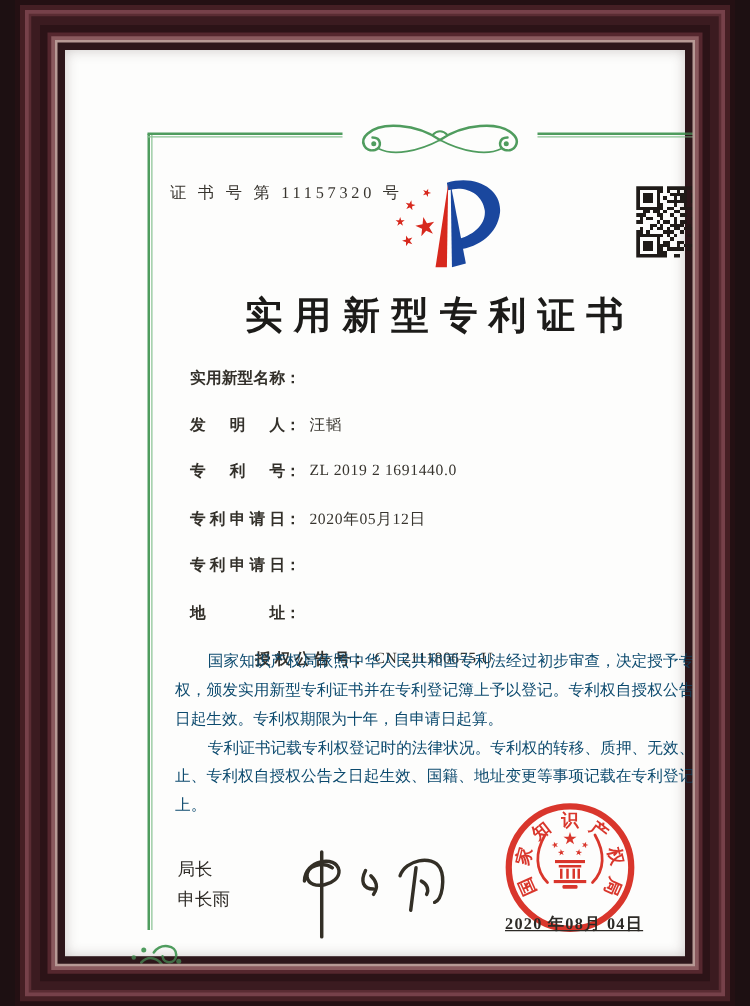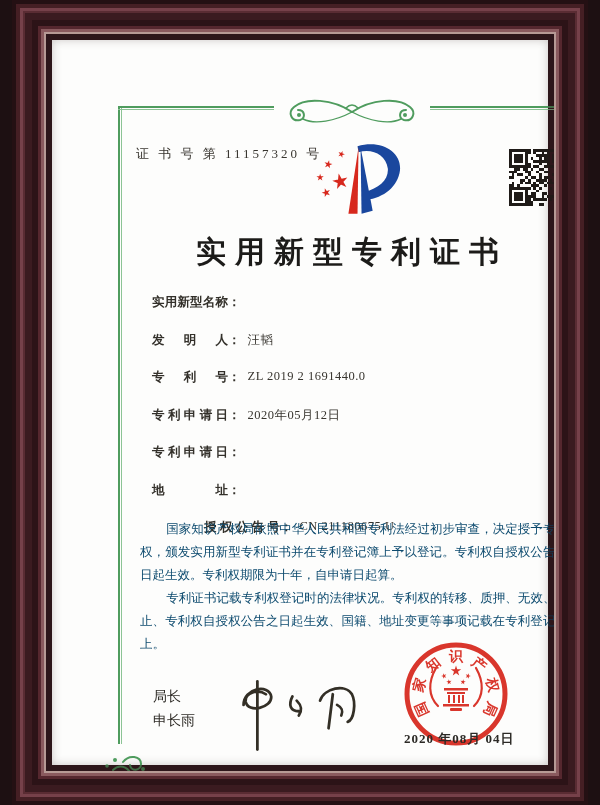--- a/index.html
+++ b/index.html
@@ -49,25 +49,25 @@
   .fields{position:absolute;left:100px;top:254px;width:420px;font-size:12.5px;color:#37342e;}
   .frow{display:flex;align-items:flex-start;margin-bottom:20.5px;white-space:nowrap;}
   .flabel{display:inline-block;width:76px;text-align:justify;text-align-last:justify;font-weight:600;color:#33302a;}
   .fcolon{font-weight:600;color:#33302a;}
   .fvalue{margin-left:7px;letter-spacing:.5px;}
   .grant-row{display:flex;white-space:nowrap;}
   .grant-second{margin-left:52px;display:flex;align-items:flex-start;}
   .paras{position:absolute;left:88px;top:478px;width:428px;font-size:12.5px;
     line-height:1.84;color:#0c4a6e;text-align:justify;}
   .paras p{margin:0;text-indent:2.1em;}
-  .signer{position:absolute;left:101px;top:645px;font-size:14px;color:#2f2c27;line-height:1.7;}
+  .signer{position:absolute;left:90px;top:645px;font-size:14px;color:#2f2c27;line-height:1.7;}
   .signature{position:absolute;left:170px;top:633px;width:160px;height:85px;}
   .seal{position:absolute;left:348px;top:598px;width:112px;height:112px;opacity:.93;}
   .seal-date{position:absolute;left:352px;top:690px;width:120px;font-size:13px;
-    letter-spacing:1px;color:#2c2a26;font-weight:600;}
+    letter-spacing:1px;color:#2c2a26;font-weight:600;text-decoration:underline;}
 </style>
 </head>
 <body>
 
 <div class="stage">
   <div class="paper">
 
     <div class="gline-v left"></div>
     <div class="gline-v right"></div>
     <div class="gline-h top-left"></div>

